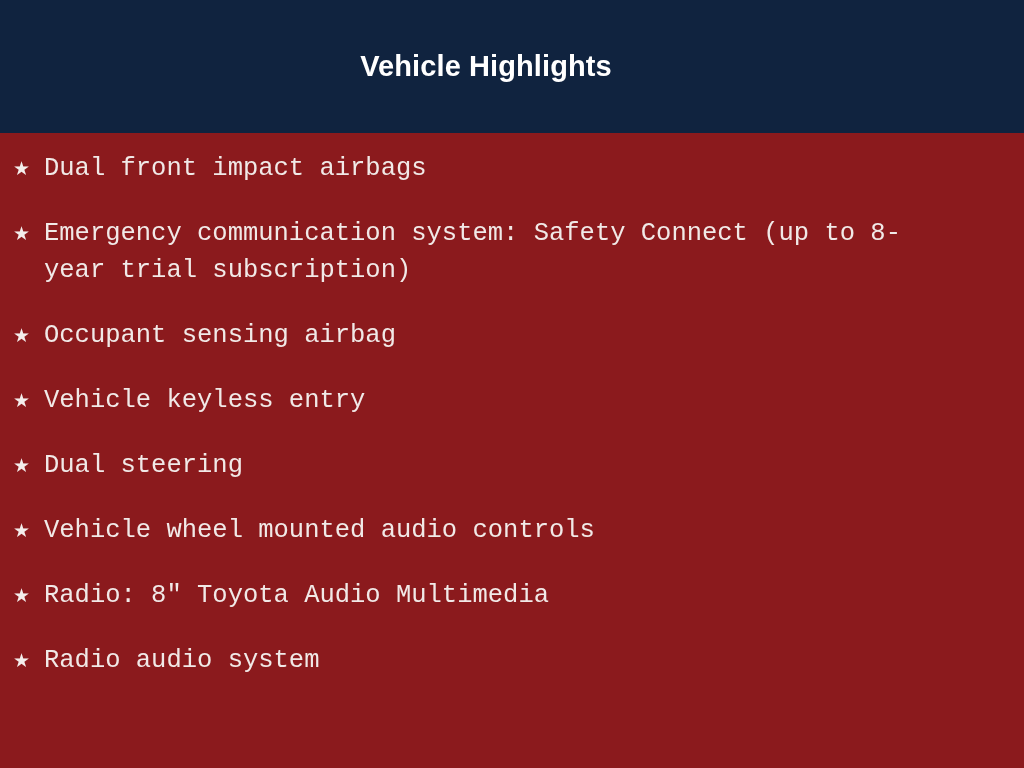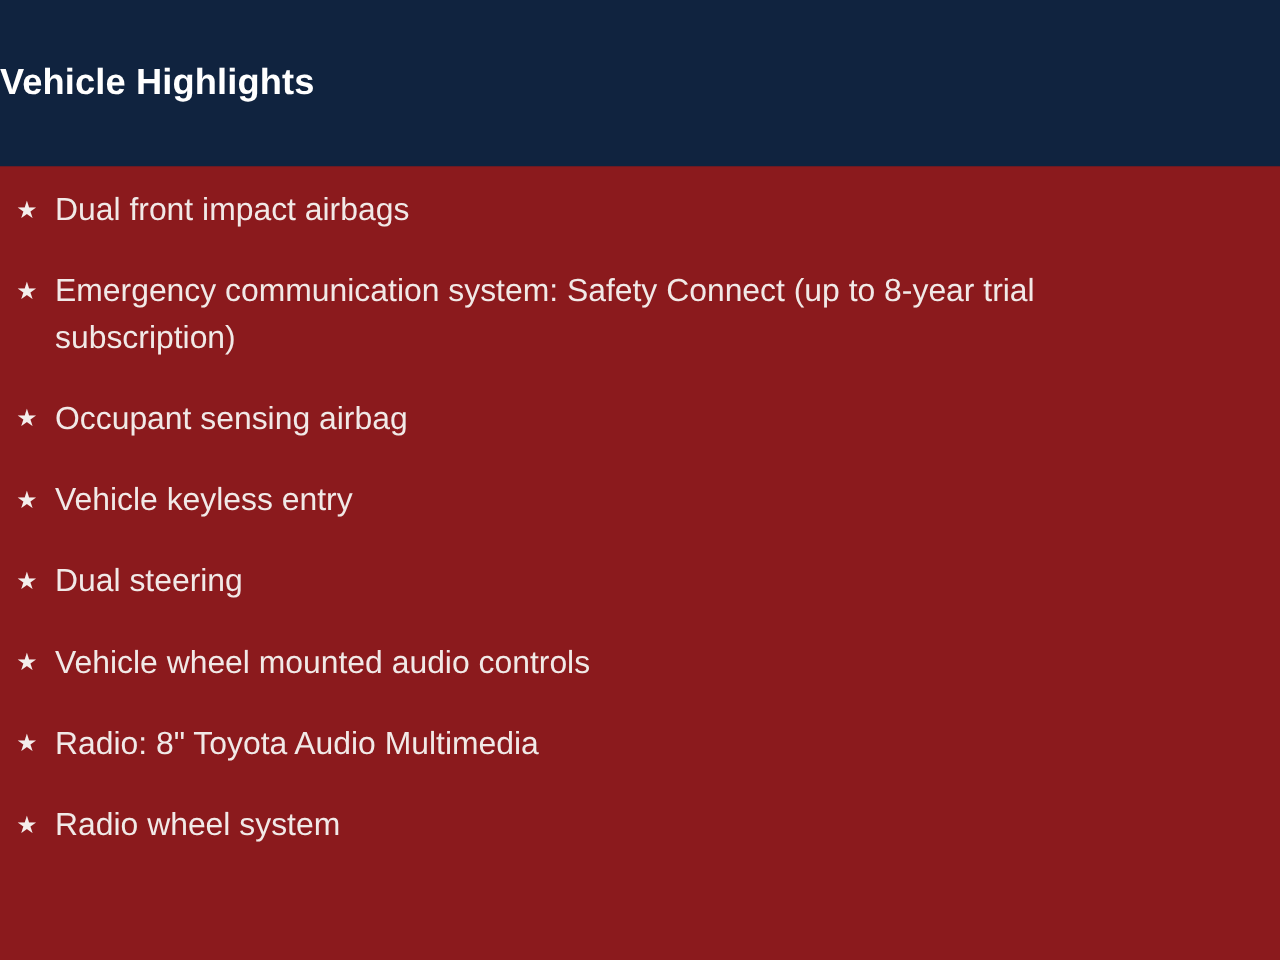--- a/index.html
+++ b/index.html
@@ -24,21 +24,21 @@
   }
 
   
   .slide-header {
     position: relative;
     flex: 0 0 auto;
     height: 133px;
     background: #10233f;
     display: flex;
     align-items: center;
-    justify-content: flex-start;
+    justify-content: center;
     box-sizing: border-box;
     padding-right: 52px;
   }
 
   .slide-title {
     color: #ffffff;
     font-size: 29px;
     font-weight: bold;
     letter-spacing: 0.1px;
     line-height: 1;
@@ -79,20 +79,21 @@
     font-size: 19px;
     line-height: 37px;
     color: #f4eeec;
     text-align: left;
     user-select: none;
   }
 
   .bullet-text {
     flex: 1 1 auto;
     max-width: 905px;
+    font-family: Liberation Mono, monospace;
   }
 </style>
 </head>
 <body>
 
 <div class="slide">
 
   <div class="slide-header">
     <div class="slide-title">Vehicle Highlights</div>
   </div>
@@ -130,19 +131,19 @@
         <span class="bullet-text">Vehicle wheel mounted audio controls</span>
       </li>
 
       <li class="bullet-item">
         <span class="bullet-marker">★</span>
         <span class="bullet-text">Radio: 8" Toyota Audio Multimedia</span>
       </li>
 
       <li class="bullet-item">
         <span class="bullet-marker">★</span>
-        <span class="bullet-text">Radio wheel system</span>
+        <span class="bullet-text">Radio audio system</span>
       </li>
 
     </ul>
   </div>
 
 </div>
 
 </body></html>

